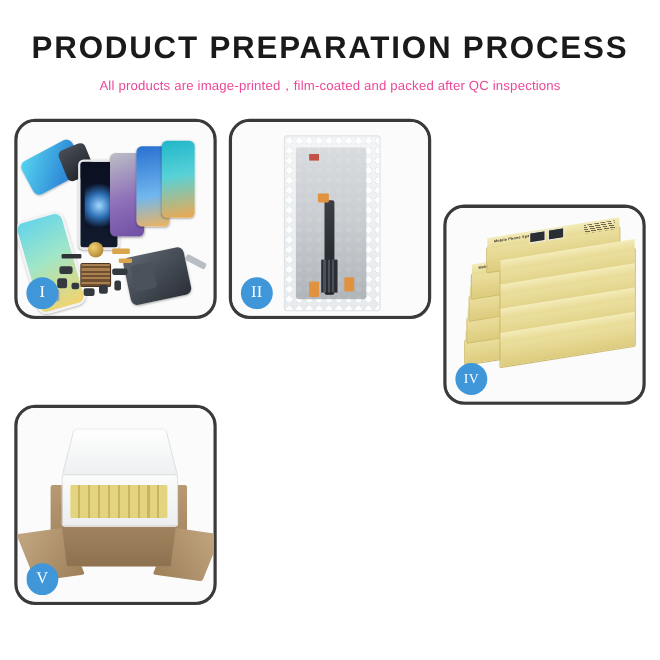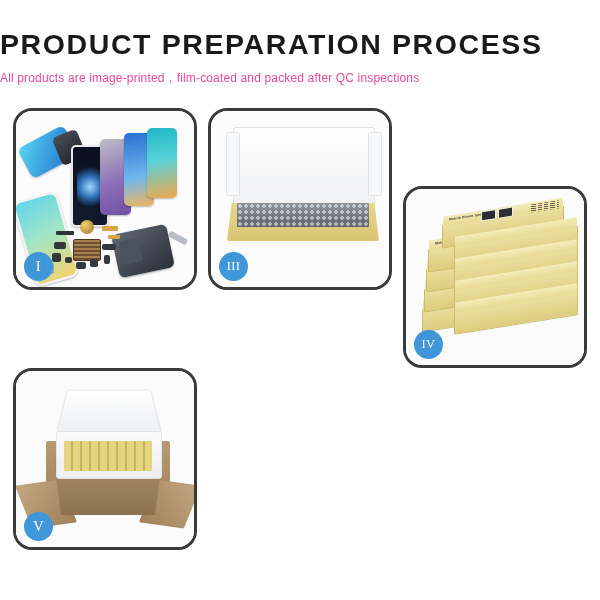--- a/index.html
+++ b/index.html
@@ -4,21 +4,21 @@
 <style>
   html,body{margin:0;padding:0;}
   body{
     width:600px;height:600px;background:#ffffff;
     font-family:"Liberation Sans", sans-serif;
     overflow:hidden;position:relative;
   }
   .page{width:600px;height:600px;position:relative;}
 
   
-  .header{width:100%;text-align:left;padding-top:30px;box-sizing:border-box;}
+  .header{width:100%;text-align:center;padding-top:30px;box-sizing:border-box;}
   .title{
     font-size:28.5px;font-weight:bold;color:#1a1a1a;
     letter-spacing:1.6px;line-height:1.05;white-space:nowrap;
   }
   .subtitle{
     font-size:12px;color:#ec4899;margin-top:10px;
     letter-spacing:.15px;white-space:nowrap;
   }
 
   
@@ -195,32 +195,36 @@
           <div class="cam" style="left:74px;top:148px;width:8px;height:8px;"></div>
           <div class="cam" style="left:86px;top:133px;width:14px;height:6px;"></div>
           <div class="cam" style="left:88px;top:144px;width:6px;height:9px;"></div>
           <div class="cam" style="left:30px;top:152px;width:8px;height:11px;background:#9aa3ad;"></div>
           <div class="cam" style="left:152px;top:124px;width:20px;height:6px;background:#b9bec4;transform:rotate(28deg);"></div>
         </div>
         <div class="badge">I</div>
       </div>
     </div>
 
-
     <div class="cell">
       <div class="card">
         <div class="scene">
-          <div class="boxback"></div>
-          <div class="boxlid"></div>
-          <div class="boxtray"></div>
-          <div class="foam"></div>
-        </div>
-        <div class="badge small">III</div>
-      </div>
-    </div>
+          <div class="bubblebag">
+            <div class="lcd"></div>
+            <div class="lcdcable"></div>
+            <div class="redmark"></div>
+            <div class="tape" style="left:30px;top:52px;width:10px;height:8px;"></div>
+            <div class="tape" style="left:22px;top:132px;width:9px;height:14px;"></div>
+            <div class="tape" style="left:54px;top:128px;width:9px;height:13px;"></div>
+          </div>
+        </div>
+        <div class="badge">II</div>
+      </div>
+    </div>
+
 
     <div class="cell r2">
       <div class="card">
         <div class="scene">
           <div class="stack">
             <div class="sbox" style="left:2px;top:86px;">
                 <div class="top"></div>
               </div>
             <div class="sbox" style="left:4px;top:66px;">
                 <div class="top"></div>

